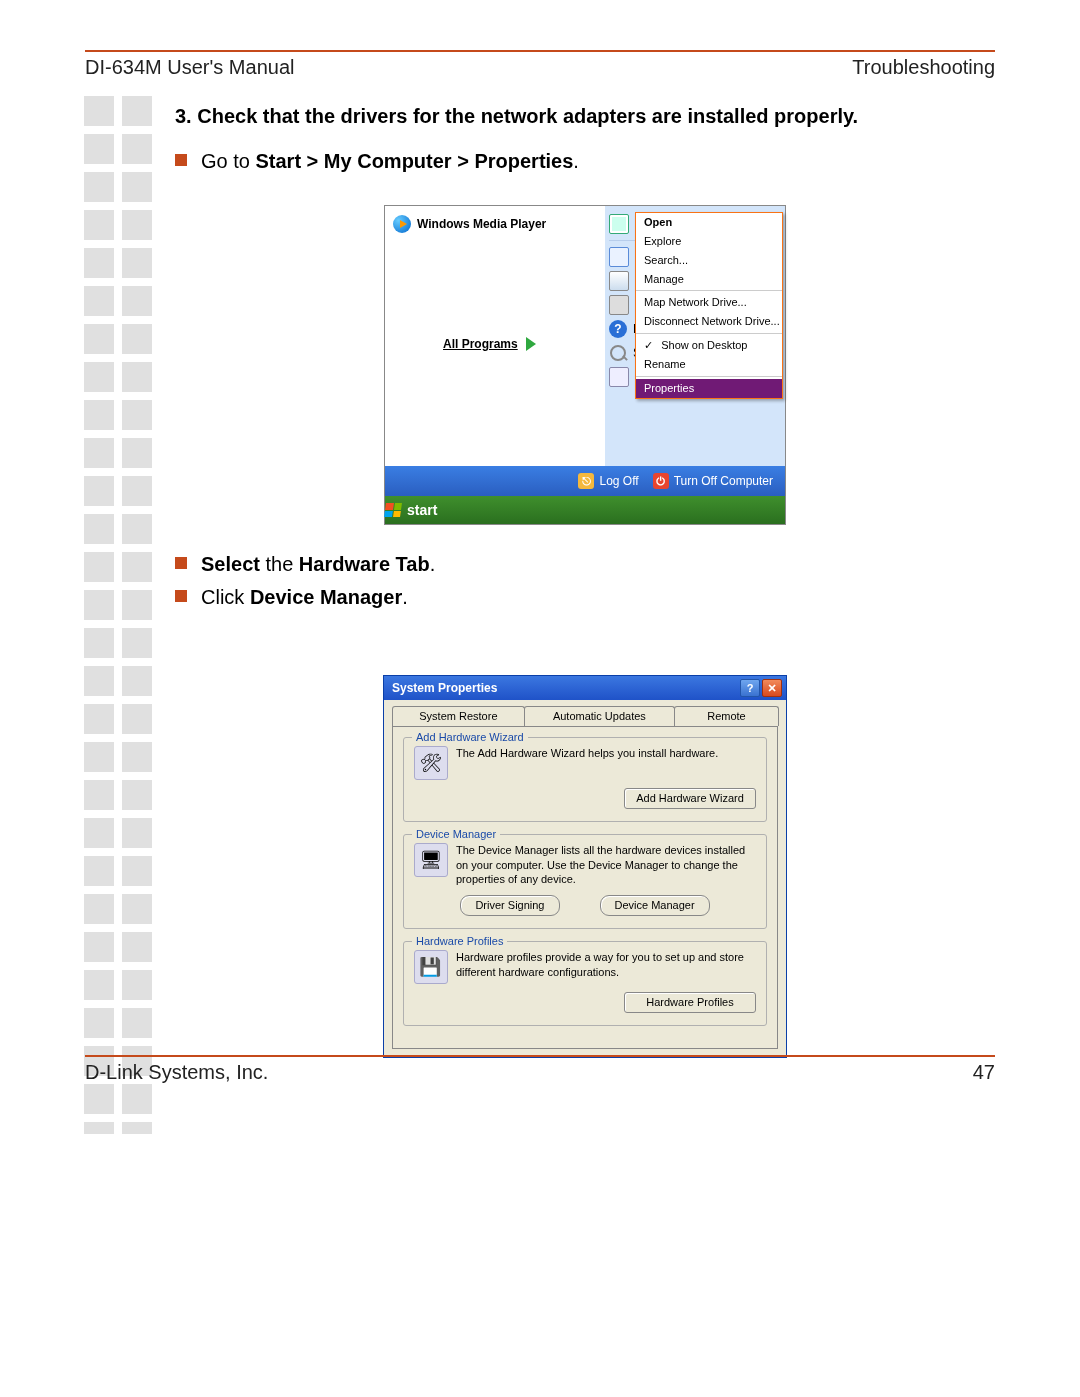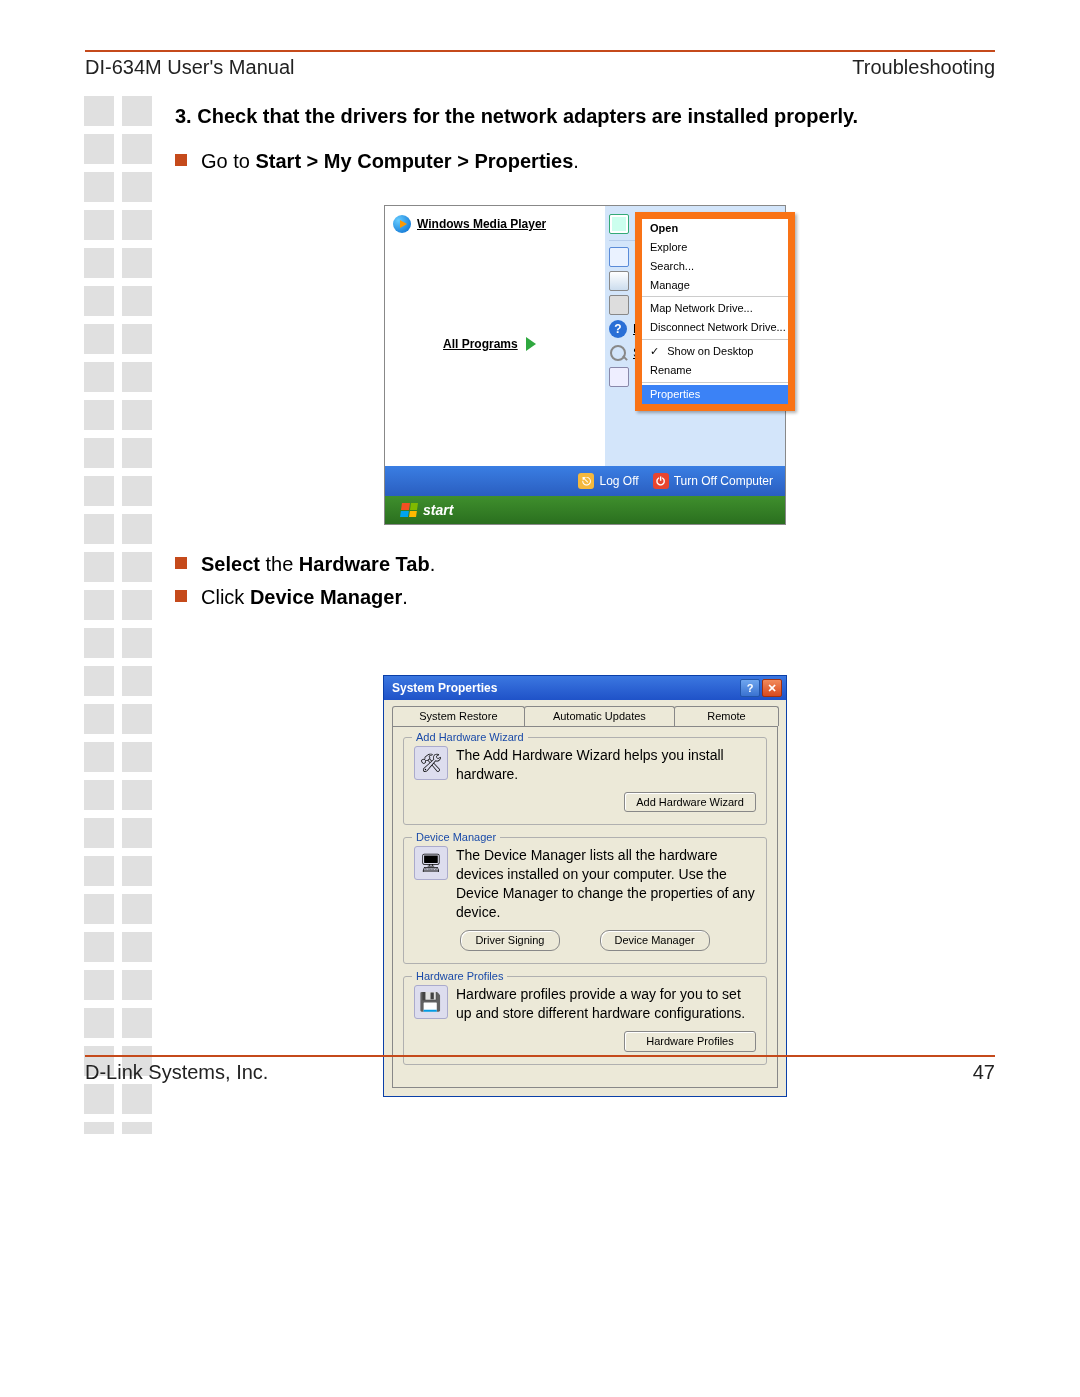--- a/index.html
+++ b/index.html
@@ -63,56 +63,56 @@
     position: relative;
   }
   .startshot .rightcol {
     margin-left: 220px;
     background: #d3e5fa;
     min-height: 260px;
     box-sizing: border-box;
     padding: 6px 0 0 4px;
   }
   .sm-row { display: flex; align-items: center; height: 24px; gap: 6px; padding-right: 6px; }
-  .sm-row .lab { white-space: nowrap; overflow: hidden; text-decoration: underline; }
+  .sm-row .lab { white-space: nowrap; overflow: hidden; }
   .wmp-icon { width:18px; height:18px; border-radius:50%; background: radial-gradient(circle at 30% 30%, #6cf, #06c); display:flex; align-items:center; justify-content:center; }
   .wmp-tri { width:0;height:0;border-left:7px solid #f90;border-top:4px solid transparent;border-bottom:4px solid transparent;margin-left:2px; }
   .ic { width:18px; height:18px; display:inline-flex; align-items:center; justify-content:center; }
   .ic-mon { background:#fff; border:1px solid #3a7; border-radius:2px; position:relative; }
   .ic-mon::after{content:"";position:absolute;inset:2px;background:#cfe;}
   .ic-cp { border:1px solid #5a8bd8; background:#eaf2ff; border-radius:2px; }
   .ic-net { background:linear-gradient(#fff,#cde); border:1px solid #888; border-radius:2px; }
   .ic-prn { background:#ddd; border:1px solid #888; border-radius:2px; }
   .ic-help { background:#2a6fd6; color:#fff; border-radius:50%; font-weight:bold; font-size:12px; }
   .ic-search { border:2px solid #888; border-radius:50%; width:12px; height:12px; position:relative; }
   .ic-search::after{content:"";position:absolute;width:6px;height:2px;background:#888;left:10px;top:10px;transform:rotate(45deg);}
   .ic-run { background:#eef; border:1px solid #88a; border-radius:2px; }
   .allprog-row { margin-top: 100px; display:flex; align-items:center; gap:8px; font-weight:bold; padding-left: 50px; text-decoration: underline; }
   .allprog-arrow { width:0;height:0;border-left:10px solid #2fa83f;border-top:7px solid transparent;border-bottom:7px solid transparent; }
   .ctx-menu {
     position:absolute;
     left: 250px;
     top: 6px;
     width: 146px;
     background:#fff;
-    border:7px solid #f97316;
+    border:1px solid #f97316;
     box-shadow: 2px 2px 3px rgba(0,0,0,.3);
     font-size: 11px;
     z-index: 3;
   }
   .ctx-item { padding: 2px 8px; white-space:nowrap; display:flex; align-items:center; gap:4px; }
   .ctx-sep { border-top:1px solid #ccc; margin:2px 0; }
-  .ctx-highlight { background:#3b82f6; color:#fff; }
+  .ctx-highlight { background:#701a75; color:#fff; }
   .ctx-check::before { content:"✓"; margin-right:4px; }
   .logoffbar { clear:both; background: linear-gradient(#3a7ee3,#2a5ec0); height: 30px; display:flex; align-items:center; justify-content:flex-end; gap:14px; padding:0 12px; color:#fff; font-size:12px; }
   .lo-btn { display:flex; align-items:center; gap:5px; }
   .lo-ic { width:16px;height:16px;border-radius:3px;display:flex;align-items:center;justify-content:center;font-size:11px;font-weight:bold; }
   .lo-yellow{background:#f5b83d;color:#fff;}
   .lo-red{background:#e8452f;color:#fff;}
-  .startbar { background: linear-gradient(#3f8f2d,#2a6f1f); height:28px; display:flex; align-items:center; padding-left:16px; color:#fff; font-style:italic; font-weight:bold; font-size:14px; gap:6px; }
+  .startbar { background: linear-gradient(#3f8f2d,#2a6f1f); height:28px; display:flex; align-items:center; padding-left:0; color:#fff; font-weight:bold; font-size:14px; gap:6px; }
   .winflag { width:16px; height:14px; display:grid; grid-template-columns:1fr 1fr; grid-template-rows:1fr 1fr; gap:1px; transform:skewX(-8deg); }
   .winflag span:nth-child(1){background:#f25022;} .winflag span:nth-child(2){background:#7fba00;} .winflag span:nth-child(3){background:#00a4ef;} .winflag span:nth-child(4){background:#ffb900;}
 
   
   .syspropshot {
     display:inline-block;
     width: 402px;
     border:1px solid #0a3fa8;
     text-align:left;
     font-family: Tahoma, Arial, sans-serif;
@@ -126,21 +126,21 @@
   .tb-help{background:linear-gradient(#6fa6ef,#3a72d0);border-color:#2255aa;}
   .tabsrow { display:flex; margin:6px 8px 0 8px; font-size:11px; }
   .tabsrow2 { display:flex; margin:0 8px 0 8px; font-size:11px; }
   .tab { background:#ece9d8; padding:2px 10px; border:1px solid #888; border-bottom:none; border-radius:3px 3px 0 0; margin-right:-1px; text-align:center; }
   .tab.active { background:#ece9d8; position:relative; top:1px; border-bottom:1px solid #ece9d8; text-decoration: underline dotted; }
   .tab-body { border:1px solid #888; margin:0 8px 8px 8px; padding:10px; background:#ece9d8; }
   .fieldset { border:1px solid #b0b0b0; border-radius:3px; padding:8px 10px 12px 10px; margin-bottom:12px; position:relative; }
   .fs-legend { position:absolute; top:-8px; left:8px; background:#ece9d8; padding:0 4px; color:#1a4aa8; font-size:11px; }
   .fs-row { display:flex; gap:8px; align-items:flex-start; }
   .fs-icon { width:32px; height:32px; flex:0 0 auto; background:#dde; border:1px solid #aac; border-radius:3px; display:flex; align-items:center;justify-content:center; font-size:18px; }
-  .fs-text { font-size:14px; flex:1; }
+  .fs-text { font-size:11px; flex:1; }
   .btnrow { display:flex; justify-content:flex-end; gap:8px; margin-top:8px; }
   .btnrow.center2 { justify-content:center; gap:40px; }
   .winbtn { background:#ece9d8; border:1px solid #888; border-radius:3px; padding:2px 10px; font-size:11px; min-width:110px; text-align:center; box-shadow: inset 1px 1px 0 #fff; }
   .winbtn.sm{min-width:auto; padding:2px 14px;border-radius:9px;}
   .dlg-footer { display:flex; justify-content:flex-end; gap:6px; padding:6px 10px 10px 0; }
   .dlg-footer .winbtn{min-width:60px;}
   .disabled{color:#999;}
 
   
   .ftrline { border-top: 2px solid #c54a1b; margin-top: 8px; }

